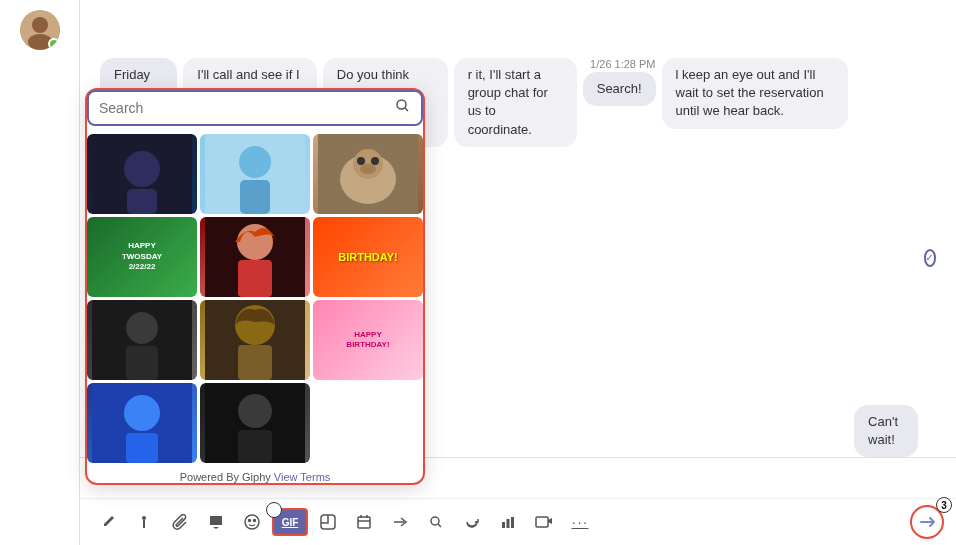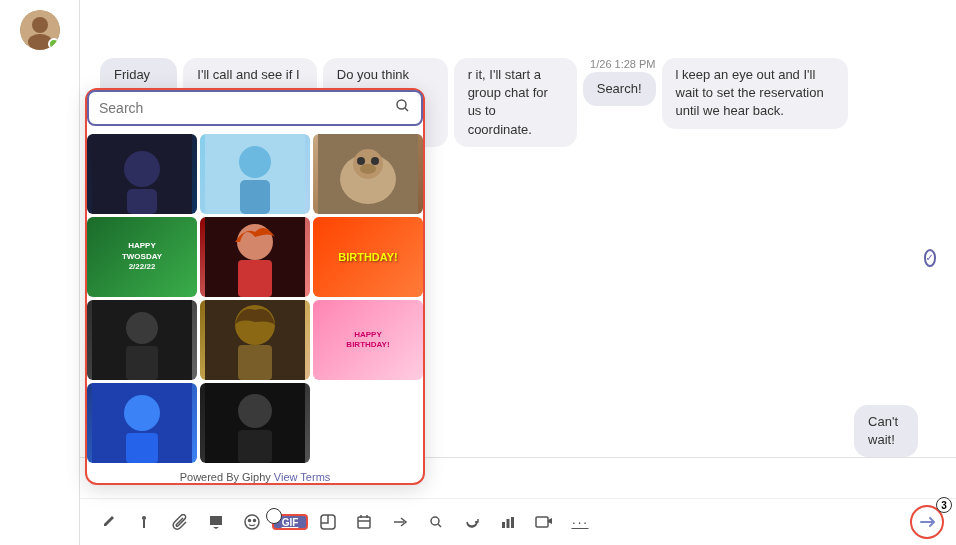--- a/index.html
+++ b/index.html
@@ -154,21 +154,21 @@
     }
 
     .toolbar-left {
       display: flex;
       align-items: center;
       gap: 4px;
     }
 
     .toolbar-btn {
       width: 32px;
-      height: 16px;
+      height: 28px;
       display: flex;
       align-items: center;
       justify-content: center;
       border-radius: 4px;
       cursor: pointer;
       font-size: 16px;
       color: #555;
       background: transparent;
       border: none;
       position: relative;

